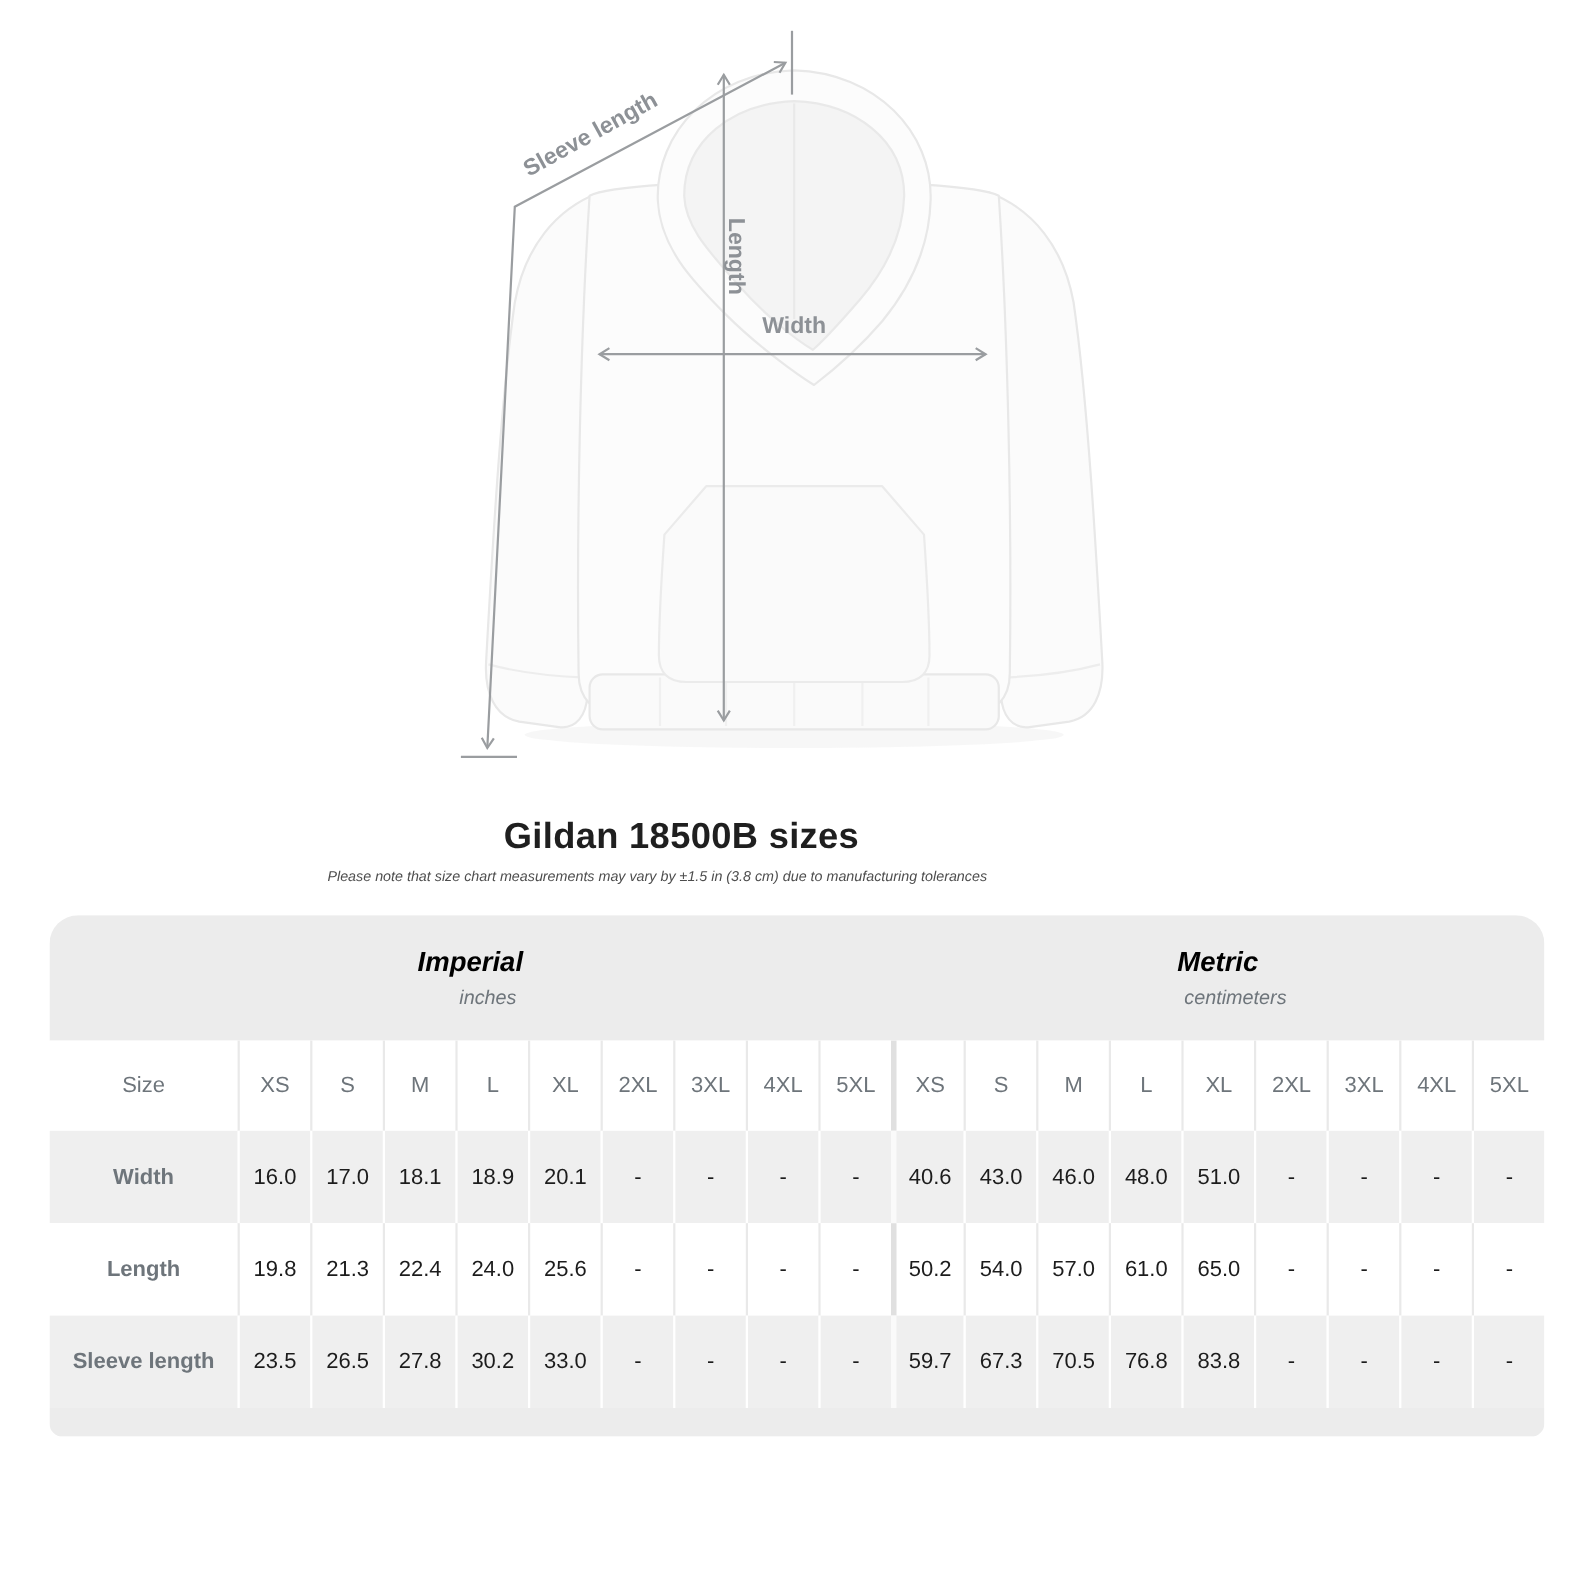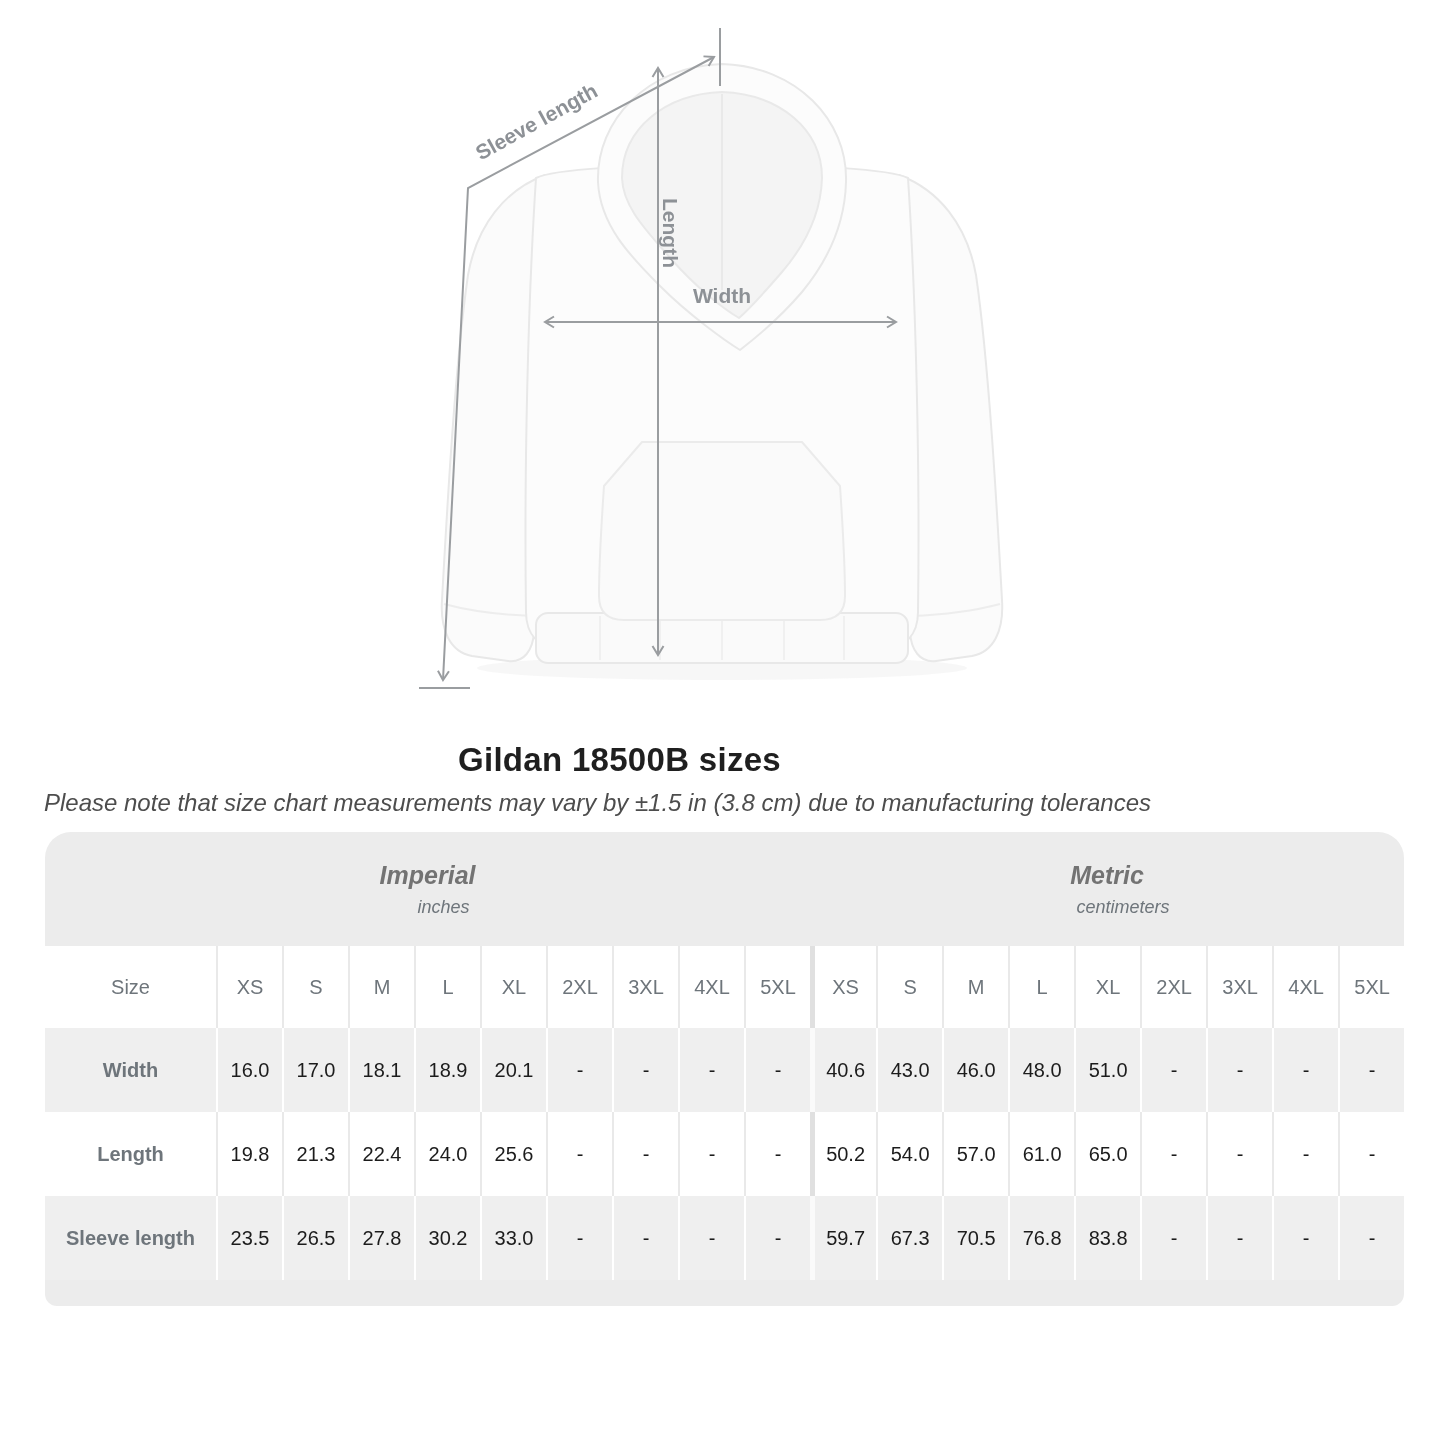--- a/index.html
+++ b/index.html
@@ -2,29 +2,29 @@
 <html><head>
 <meta charset="utf-8">
 <style>
   html,body{margin:0;padding:0;background:#fff;}
   .page{position:relative;width:1445px;height:1445px;background:#ffffff;overflow:hidden;
         font-family:"Liberation Sans",sans-serif;}
   .diagram{position:absolute;left:0;top:0;width:1445px;height:740px;}
   .title{position:absolute;top:741px;left:0;width:1239px;text-align:center;margin:0;
          font-size:33px;font-weight:bold;color:#1f1f1f;letter-spacing:.3px;}
   .note{position:absolute;top:789px;left:0;width:1195px;text-align:center;margin:0;
-        font-style:italic;font-size:24px;color:#4d4d4d;}
+        font-style:italic;font-size:13px;color:#4d4d4d;}
   table.size-table{position:absolute;left:45px;top:832px;width:1359px;
         border-collapse:separate;border-spacing:0;table-layout:fixed;
         border-radius:26px 26px 12px 12px;overflow:hidden;}
   col.c0{width:171px;} col.cn{width:66px;}
   .size-table td{text-align:center;vertical-align:middle;padding:0;background:#fff;
         font-size:20px;color:#1c1c1c;height:84px;}
   tr.band td{background:#ececec;height:114px;}
-  .unit-name{font-size:25px;font-weight:bold;font-style:italic;color:#737373;}
+  .unit-name{font-size:25px;font-weight:bold;font-style:italic;color:#000000;}
   .unit-sub{font-size:18px;font-style:italic;color:#6e757b;margin-top:7px;margin-left:32px;}
   tr.sizes td{height:82px;font-weight:normal;font-size:20px;color:#6e757b;}
   td.lbl{font-weight:bold;font-size:20px;color:#6e757b;}
   tr.stripe td{background:#efefef;}
   td.sep{border-left:2px solid #e9e9e9;}
   td.divider{border-left:5px solid #e0e0e0;}
   tr.stripe td.sep{border-left-color:#ffffff;}
   tr.stripe td.divider{border-left-color:#fafafa;}
   tr.foot td{background:#ececec;height:26px;}
 </style>

